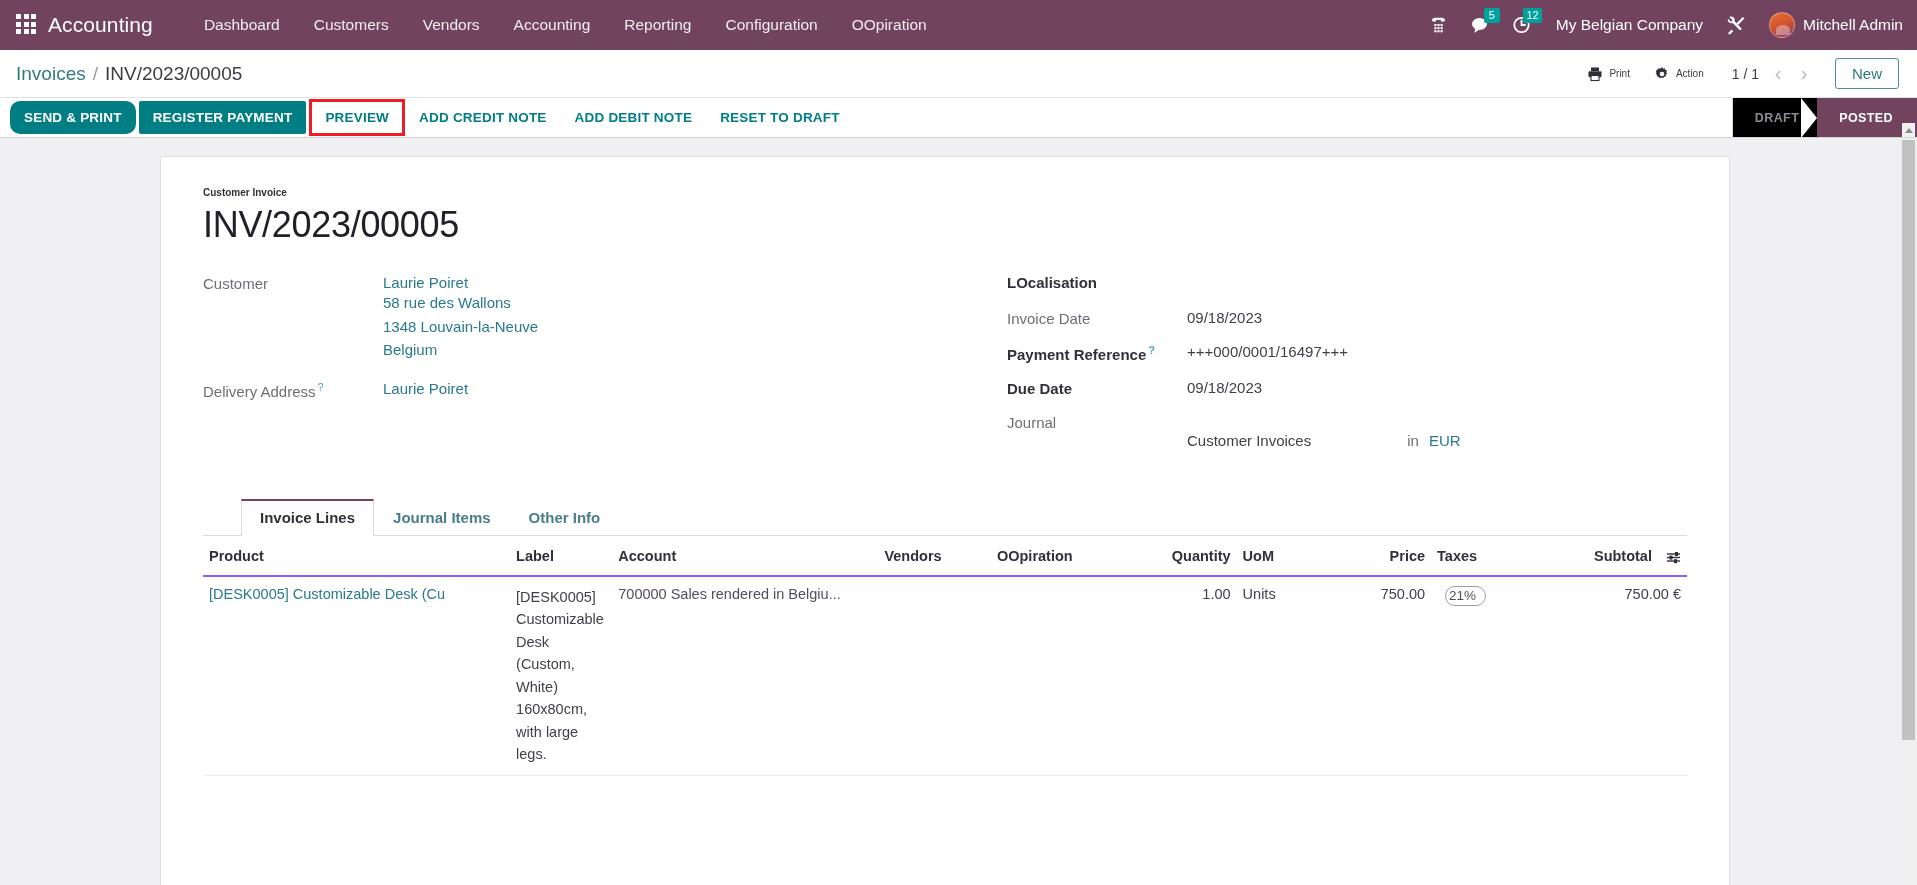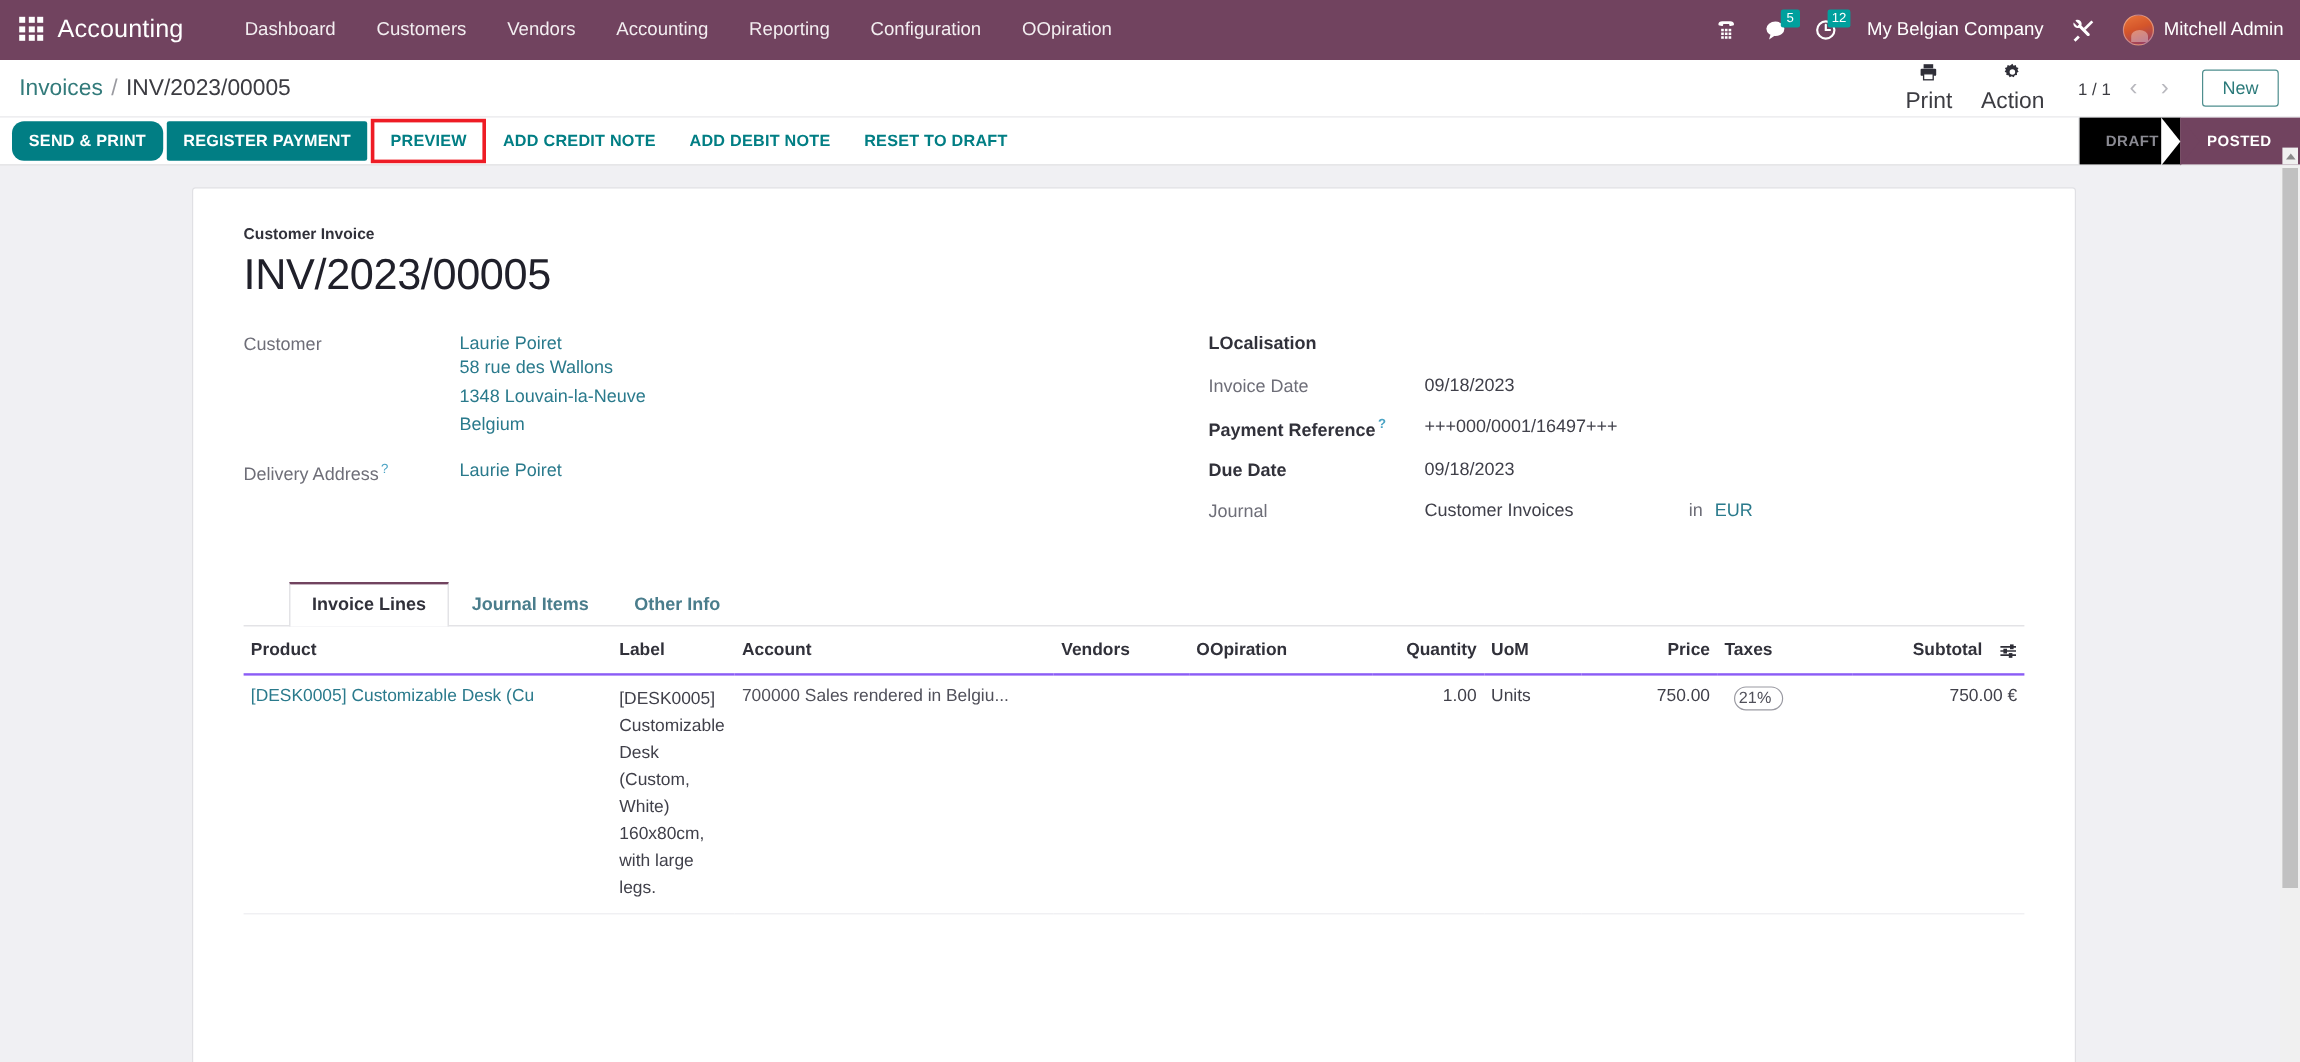--- a/index.html
+++ b/index.html
@@ -107,26 +107,25 @@
   .bc-root {
     color: #337b7b;
     font-size: 19px;
     cursor: pointer;
   }
   .bc-sep { color: #9a9aa0; font-size: 19px; margin: 0 7px; }
   .bc-current { color: #3c3c42; font-size: 19px; }
   .cp-right { margin-left: auto; display: flex; align-items: center; gap: 0; }
   .cp-btn {
     display: flex; align-items: center; gap: 6px;
-    font-size: 19px;
+    font-size: 10px;
     color: #3c3c42;
     padding: 6px 12px;
     cursor: pointer;
     white-space: nowrap;
-    flex-direction: column;
   }
   .pager {
     font-size: 14px;
     color: #3c3c42;
     margin-left: 16px;
     display: flex; align-items: center;
     white-space: nowrap;
   }
   .pager-nav { display: flex; align-items: center; margin-left: 6px; }
   .chev {
@@ -232,21 +231,21 @@
   .sheet {
     width: 1570px;
     margin-left: 160px;
     background: #ffffff;
     border: 1px solid #e0e0e4;
     border-radius: 3px;
     padding: 30px 42px 0 42px;
     min-height: 760px;
   }
   .doc-label {
-    font-size: 13px;
+    font-size: 10px;
     font-weight: 700;
     color: #31313a;
     margin-bottom: 6px;
   }
   .doc-title {
     font-size: 36px;
     font-weight: 400;
     color: #20202a;
     letter-spacing: -.3px;
     margin-bottom: 28px;
@@ -277,21 +276,21 @@
     cursor: help;
   }
   .sec-title {
     font-size: 15px;
     font-weight: 700;
     color: #31313a;
     margin-bottom: 18px;
   }
   .journal-row { display: flex; align-items: baseline; }
   .journal-in { color: #6e6e78; font-size: 15px; margin: 0 10px 0 96px; }
-  .journal-cur { color: #2a7a8c; font-size: 15px; cursor: pointer; }
+  .journal-cur { color: #2a7a8c; font-size: 15px; cursor: pointer; margin-top: 19px; }
 
   
   .notebook { margin-top: 34px; }
   .tabs {
     display: flex;
     border-bottom: 1px solid #dcdce0;
     padding-left: 38px;
   }
   .tab {
     font-size: 15px;

